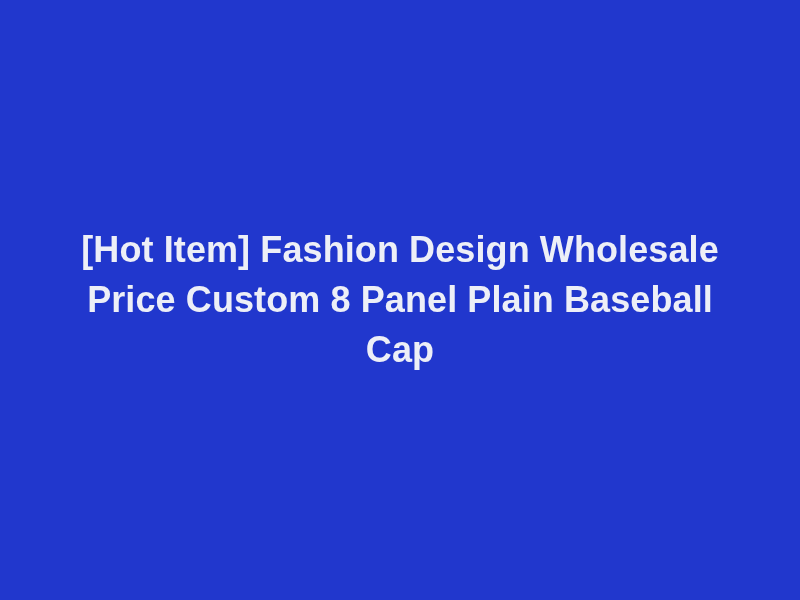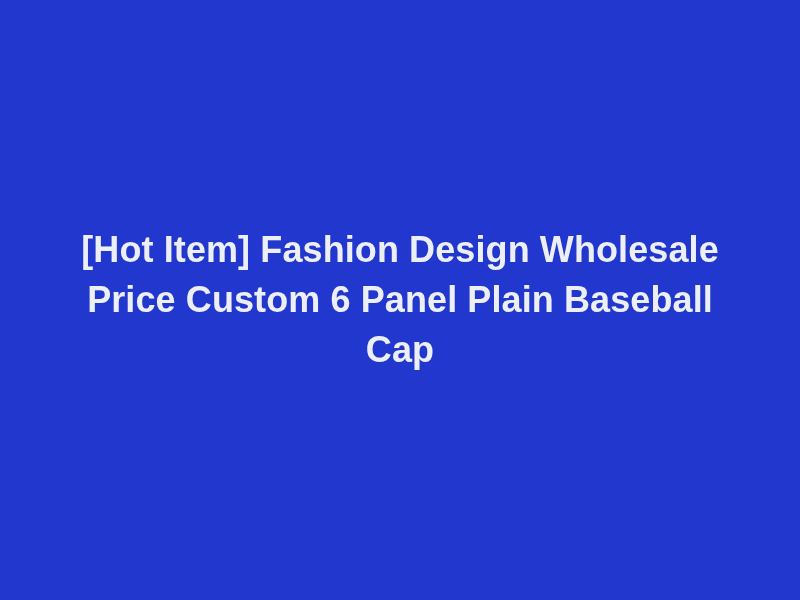--- a/index.html
+++ b/index.html
@@ -51,17 +51,17 @@
     word-wrap: break-word;
   }
 </style>
 </head>
 <body>
 
 <div class="placeholder-canvas">
 
   <div class="title-block">
 
-    <h1 class="product-title">[Hot Item] Fashion Design Wholesale Price Custom 6 Panel Plain Baseball Cap</h1>
+    <h1 class="product-title">[Hot Item] Fashion Design Wholesale Price Custom 8 Panel Plain Baseball Cap</h1>
 
   </div>
 
 </div>
 
 </body></html>

